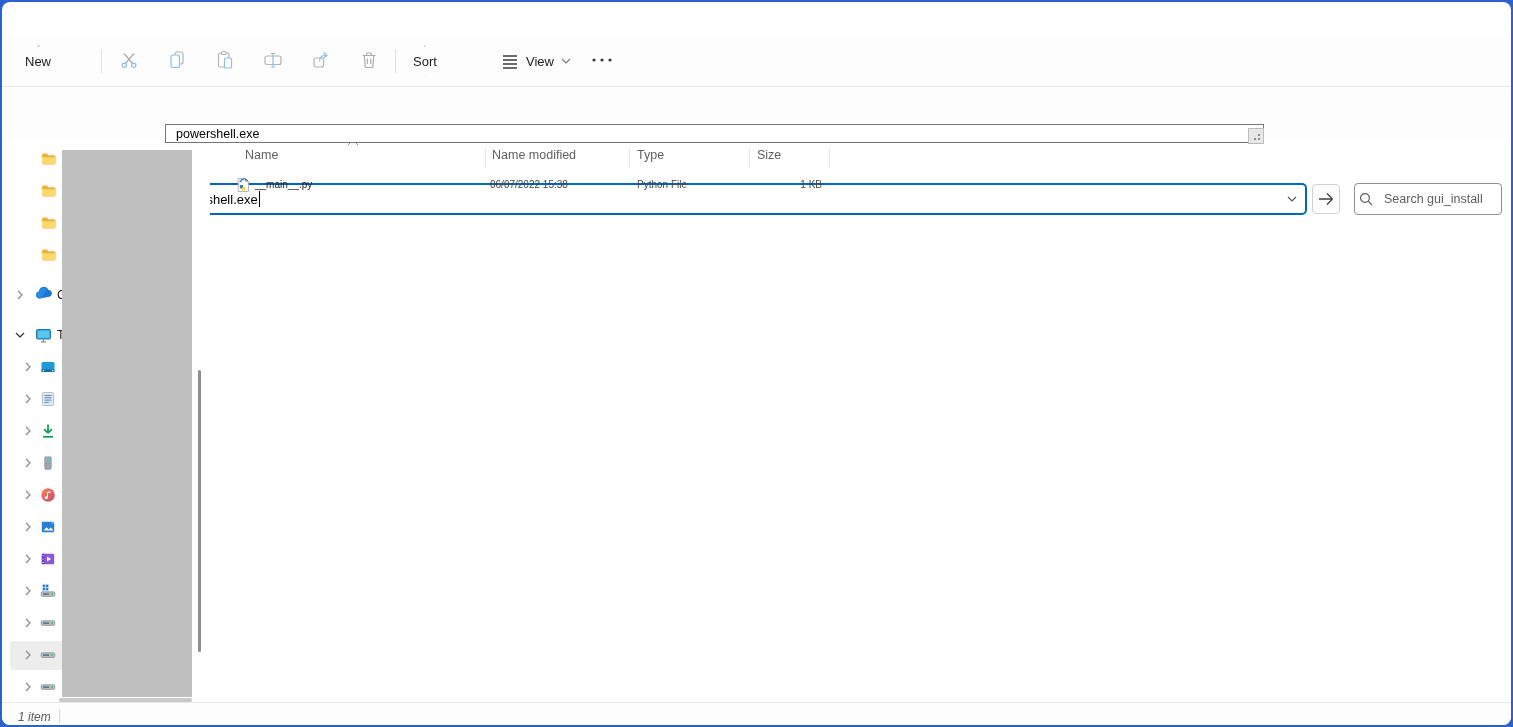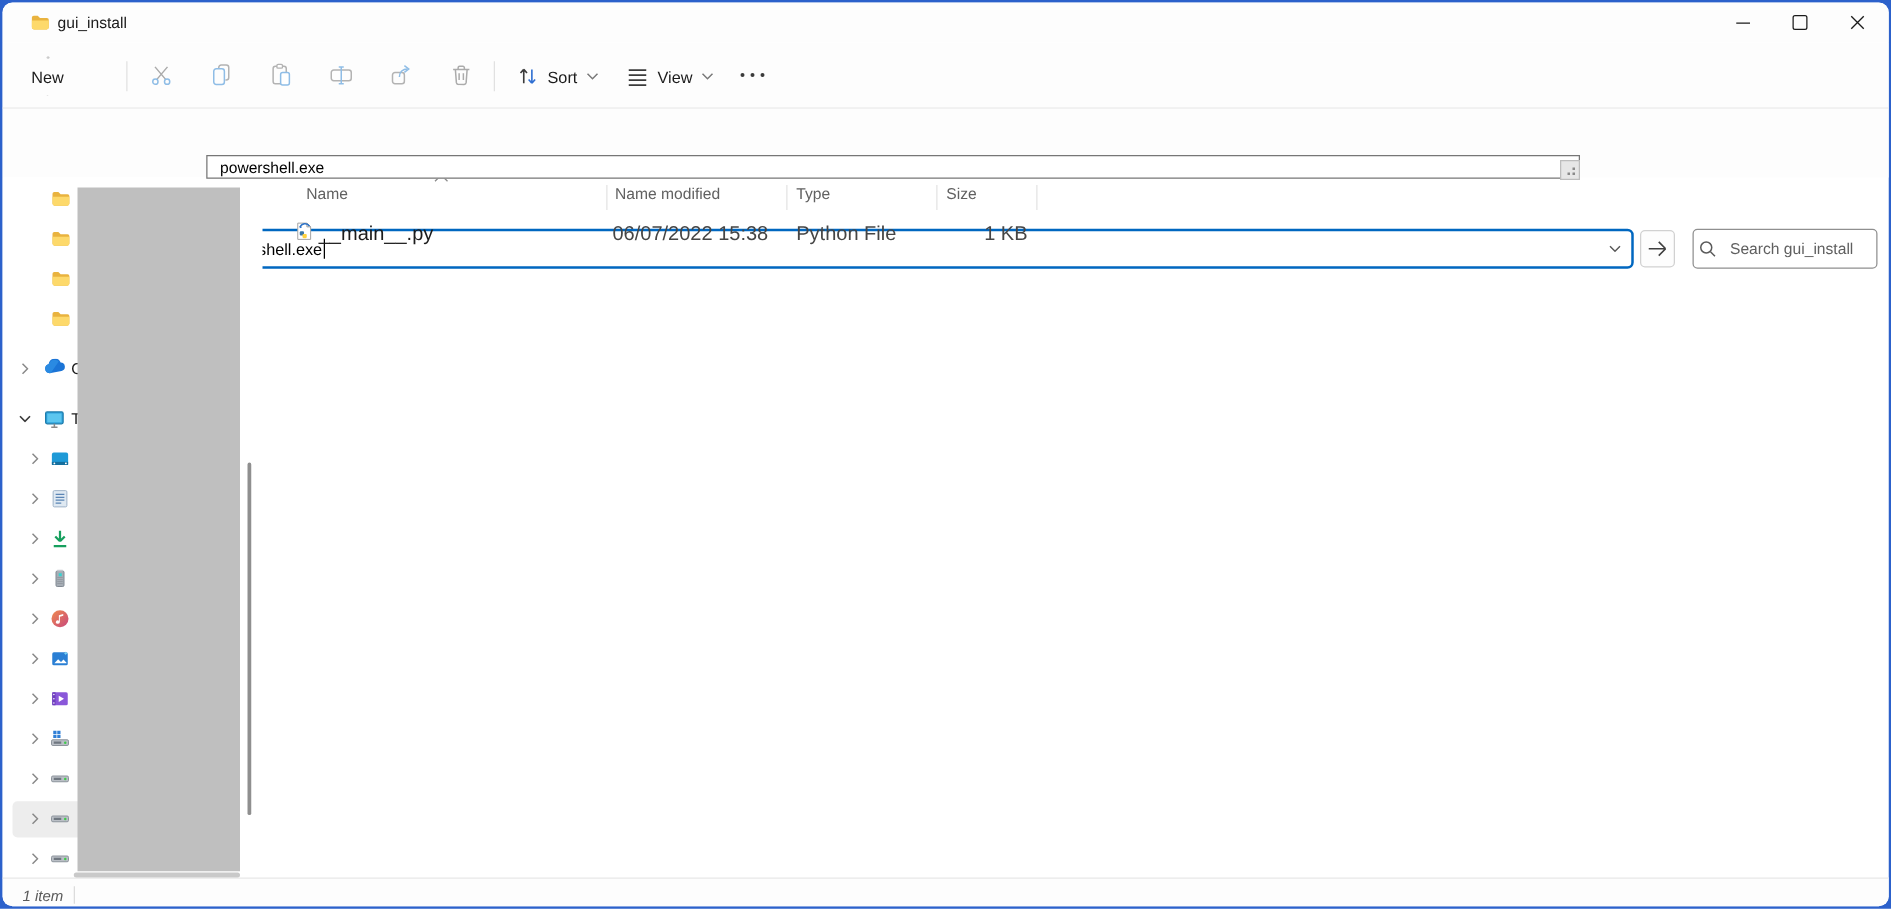--- a/index.html
+++ b/index.html
@@ -32,51 +32,31 @@
   .sb-icon{position:absolute;left:38px;width:16px;height:16px;}
   .sb-icon2{position:absolute;left:33px;width:17px;height:17px;}
   .sb-label{position:absolute;left:55px;font-size:12.5px;color:#1b1b1b;}
   .selected-row-bg{left:8px;top:639px;width:182px;height:29px;background:#ededed;border-radius:4px;}
   .redaction{left:60px;top:148px;width:130px;height:547px;background:#bfbfbf;z-index:20;}
   .sb-hscroll{left:57px;top:696px;width:133px;height:4px;background:#c9c9c9;border-radius:2px;z-index:21;}
   .sb-vscroll{left:196px;top:368px;width:3px;height:282px;background:#8f8f8f;border-radius:2px;z-index:21;}
   .col-hdr{top:146px;font-size:12.5px;color:#616161;}
   .col-sep{top:146px;width:1px;height:20px;background:#e4e4e4;}
   .file-row{left:218px;top:172px;width:640px;height:25px;}
-  .cell{position:absolute;top:5px;font-size:16px;color:#454545;}
+  .cell{position:absolute;top:5px;font-size:10px;color:#454545;}
   .statusbar{left:0;top:700px;width:100%;height:27px;background:#fdfdfd;border-top:1px solid #e8e8e8;}
   .status-text{left:16px;top:7px;font-size:12px;color:#5a5a5a;font-style:italic;}
   .status-sep{left:57px;top:6px;width:1px;height:14px;background:#dcdcdc;}
   svg{display:block;}
 </style>
 </head>
 <body>
 
 <div class="window">
 
-  <div class="abs titlebar">
-    <span class="abs" style="left:22px;top:8px;">
-      <svg width="16" height="16" viewBox="0 0 16 16">
-          <path d="M1.5 4a1.5 1.5 0 0 1 1.5-1.5h3.2l1.8 1.8h5.5A1.5 1.5 0 0 1 15 5.8v6a1.7 1.7 0 0 1-1.7 1.7H3.2a1.7 1.7 0 0 1-1.7-1.7z" fill="#e9b33f"></path>
-          <path d="M1.5 6.3h13.5v5.5a1.7 1.7 0 0 1-1.7 1.7H3.2a1.7 1.7 0 0 1-1.7-1.7z" fill="#fdd96b"></path>
-        </svg>
-    </span>
-    <span class="abs title-text">gui_install</span>
-    <div class="abs win-btn" style="left:1369px;">
-      <span style="display:block;width:11px;height:1px;background:#1b1b1b;"></span>
-    </div>
-    <div class="abs win-btn" style="left:1415px;">
-      <span style="display:block;width:10px;height:10px;border:1px solid #1b1b1b;border-radius:2px;"></span>
-    </div>
-    <div class="abs win-btn" style="left:1461px;">
-      <svg width="12" height="12" viewBox="0 0 12 12">
-          <path d="M1 1 L11 11 M11 1 L1 11" stroke="#1b1b1b" stroke-width="1.1" fill="none"></path>
-        </svg>
-    </div>
-  </div>
 
   <div class="abs toolbar">
     <div class="abs tool-group-btn" style="left:14px;flex-direction:column;">
       <svg width="17" height="17" viewBox="0 0 17 17">
           <circle cx="8.5" cy="8.5" r="7.3" stroke="#1b1b1b" stroke-width="1.1" fill="none"></circle>
           <path d="M8.5 5v7M5 8.5h7" stroke="#1b1b1b" stroke-width="1.1"></path>
         </svg>
       <span>New</span>
       <svg width="10" height="6" viewBox="0 0 10 6">
           <path d="M1 1l4 4 4-4" stroke="#7a7a7a" stroke-width="1.2" fill="none"></path>
@@ -120,21 +100,21 @@
     <div class="abs tool-icon-btn" style="left:347px;">
       <svg width="20" height="20" viewBox="0 0 20 20" fill="none" stroke="#ababab" stroke-width="1.2">
           <path d="M3.5 5.5h13"></path>
           <path d="M7.5 5.5V4.2a1.2 1.2 0 0 1 1.2-1.2h2.6a1.2 1.2 0 0 1 1.2 1.2v1.3"></path>
           <path d="M5.3 5.5l.8 10.6a1.6 1.6 0 0 0 1.6 1.4h4.6a1.6 1.6 0 0 0 1.6-1.4l.8-10.6"></path>
           <path d="M8.3 8.5v5.5M11.7 8.5v5.5"></path>
         </svg>
     </div>
     <div class="abs tb-sep" style="left:393px;"></div>
 
-    <div class="abs tool-group-btn" style="left:402px;">
+    <div class="abs tool-group-btn" style="left:402px;flex-direction:column;">
       <svg width="18" height="18" viewBox="0 0 18 18" fill="none">
           <path d="M6 14.5V3.5M6 3.5L3.4 6.4M6 3.5l2.6 2.9" stroke="#3b3b3b" stroke-width="1.3"></path>
           <path d="M12.5 3.5v11M12.5 14.5l-2.6-2.9M12.5 14.5l2.6-2.9" stroke="#2f6fd2" stroke-width="1.3"></path>
         </svg>
       <span>Sort</span>
       <svg width="10" height="6" viewBox="0 0 10 6">
           <path d="M1 1l4 4 4-4" stroke="#7a7a7a" stroke-width="1.2" fill="none"></path>
         </svg>
     </div>
     <div class="abs tool-group-btn" style="left:490px;text-align:center;">

